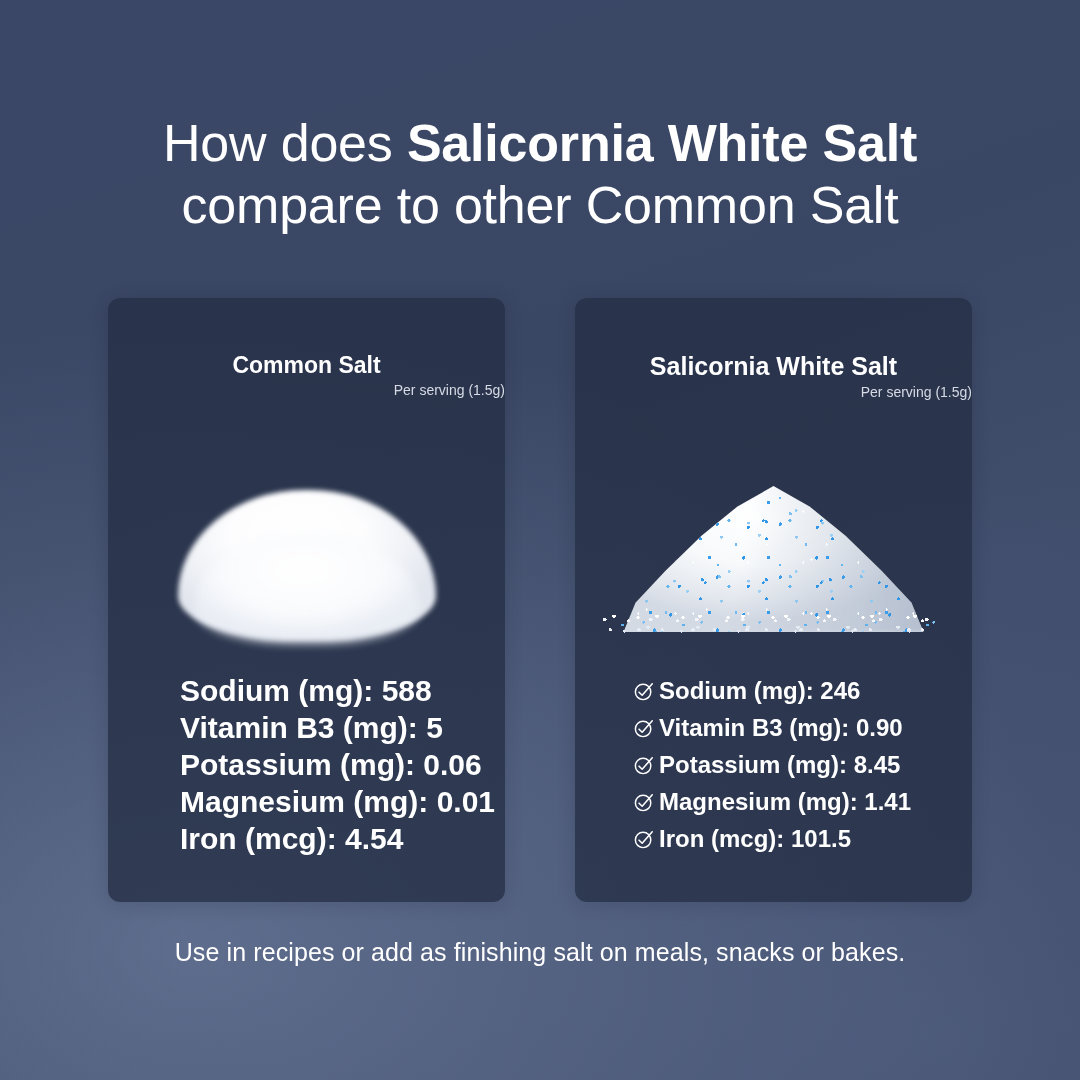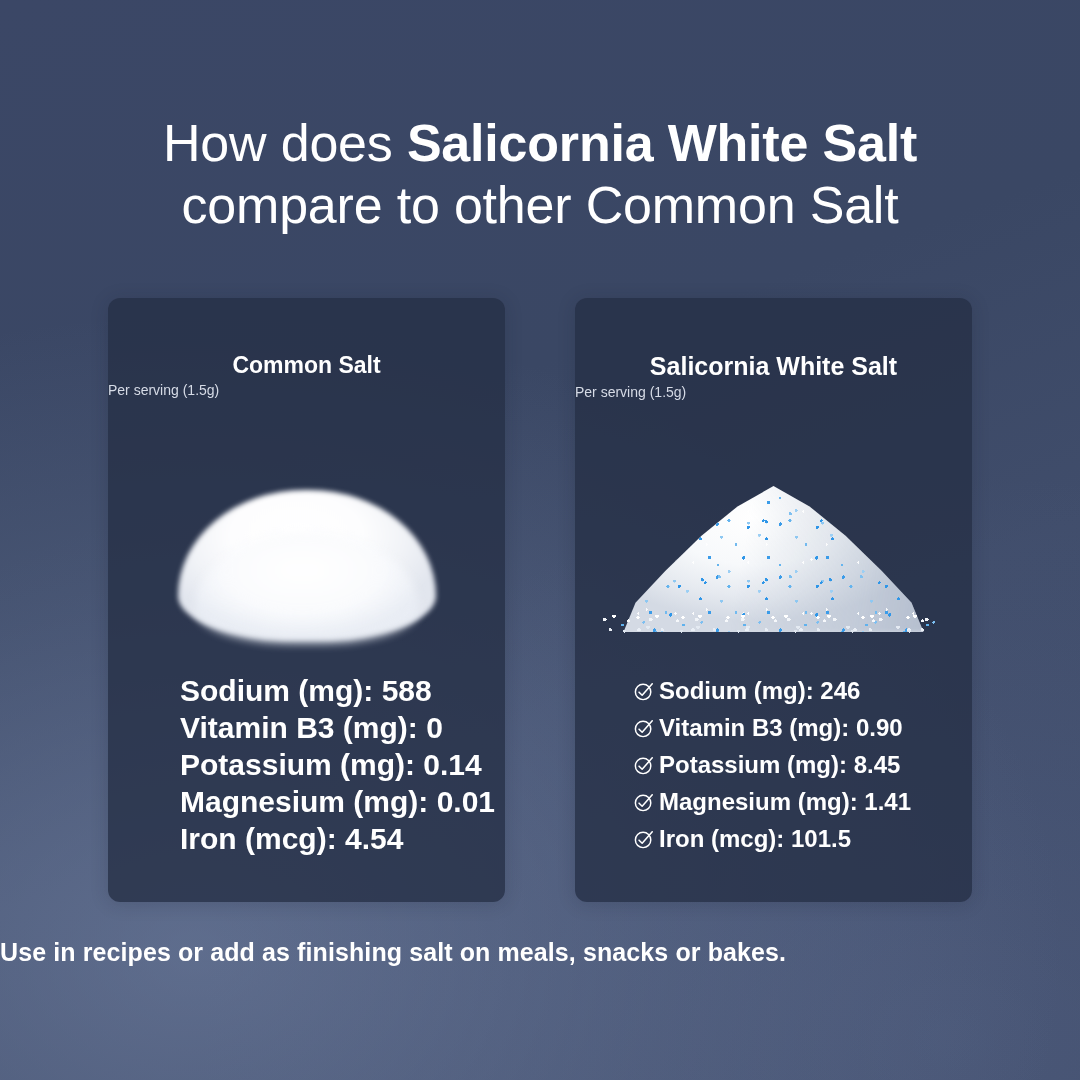--- a/index.html
+++ b/index.html
@@ -72,21 +72,21 @@
     color: #ffffff;
     font-weight: 700;
   }
   .card-left .card-title  { top: 54px; font-size: 23px; }
   .card-right .card-title { top: 54px; font-size: 25px; }
 
   .card-sub {
     position: absolute;
     left: 0;
     right: 0;
-    text-align: left;
+    text-align: right;
     color: #d6dbe6;
     font-size: 14px;
     font-weight: 400;
   }
   .card-left .card-sub  { top: 84px; }
   .card-right .card-sub { top: 86px; }
 
   
   .salt-stage {
     position: absolute;
@@ -262,24 +262,24 @@
     height: 22px;
     display: block;
   }
 
   
   .footer {
     position: absolute;
     left: 0;
     right: 0;
     top: 938px;
-    text-align: left;
+    text-align: center;
     color: #ffffff;
     font-size: 25px;
-    font-weight: 700;
+    font-weight: 400;
     letter-spacing: 0.1px;
   }
 </style>
 </head>
 <body>
 
 <div class="poster">
 
   <div class="title-block">
     <div class="title-line"><span>How does </span><span class="em">Salicornia White Salt</span></div>
@@ -295,22 +295,22 @@
       <div class="salt-stage">
         <div class="salt powder">
           <div class="haze"></div>
           <div class="mound"></div>
           <div class="mound2"></div>
         </div>
       </div>
 
       <ul class="nutri-list list-left">
         <li>Sodium (mg): 588</li>
-        <li>Vitamin B3 (mg): 0</li>
-        <li>Potassium (mg): 0.14</li>
+        <li>Vitamin B3 (mg): 5</li>
+        <li>Potassium (mg): 0.06</li>
         <li>Magnesium (mg): 0.01</li>
         <li>Iron (mcg): 4.54</li>
       </ul>
     </div>
 
     <div class="card card-right">
       <div class="card-title">Salicornia White Salt</div>
       <div class="card-sub">Per serving (1.5g)</div>
 
       <div class="salt-stage">

